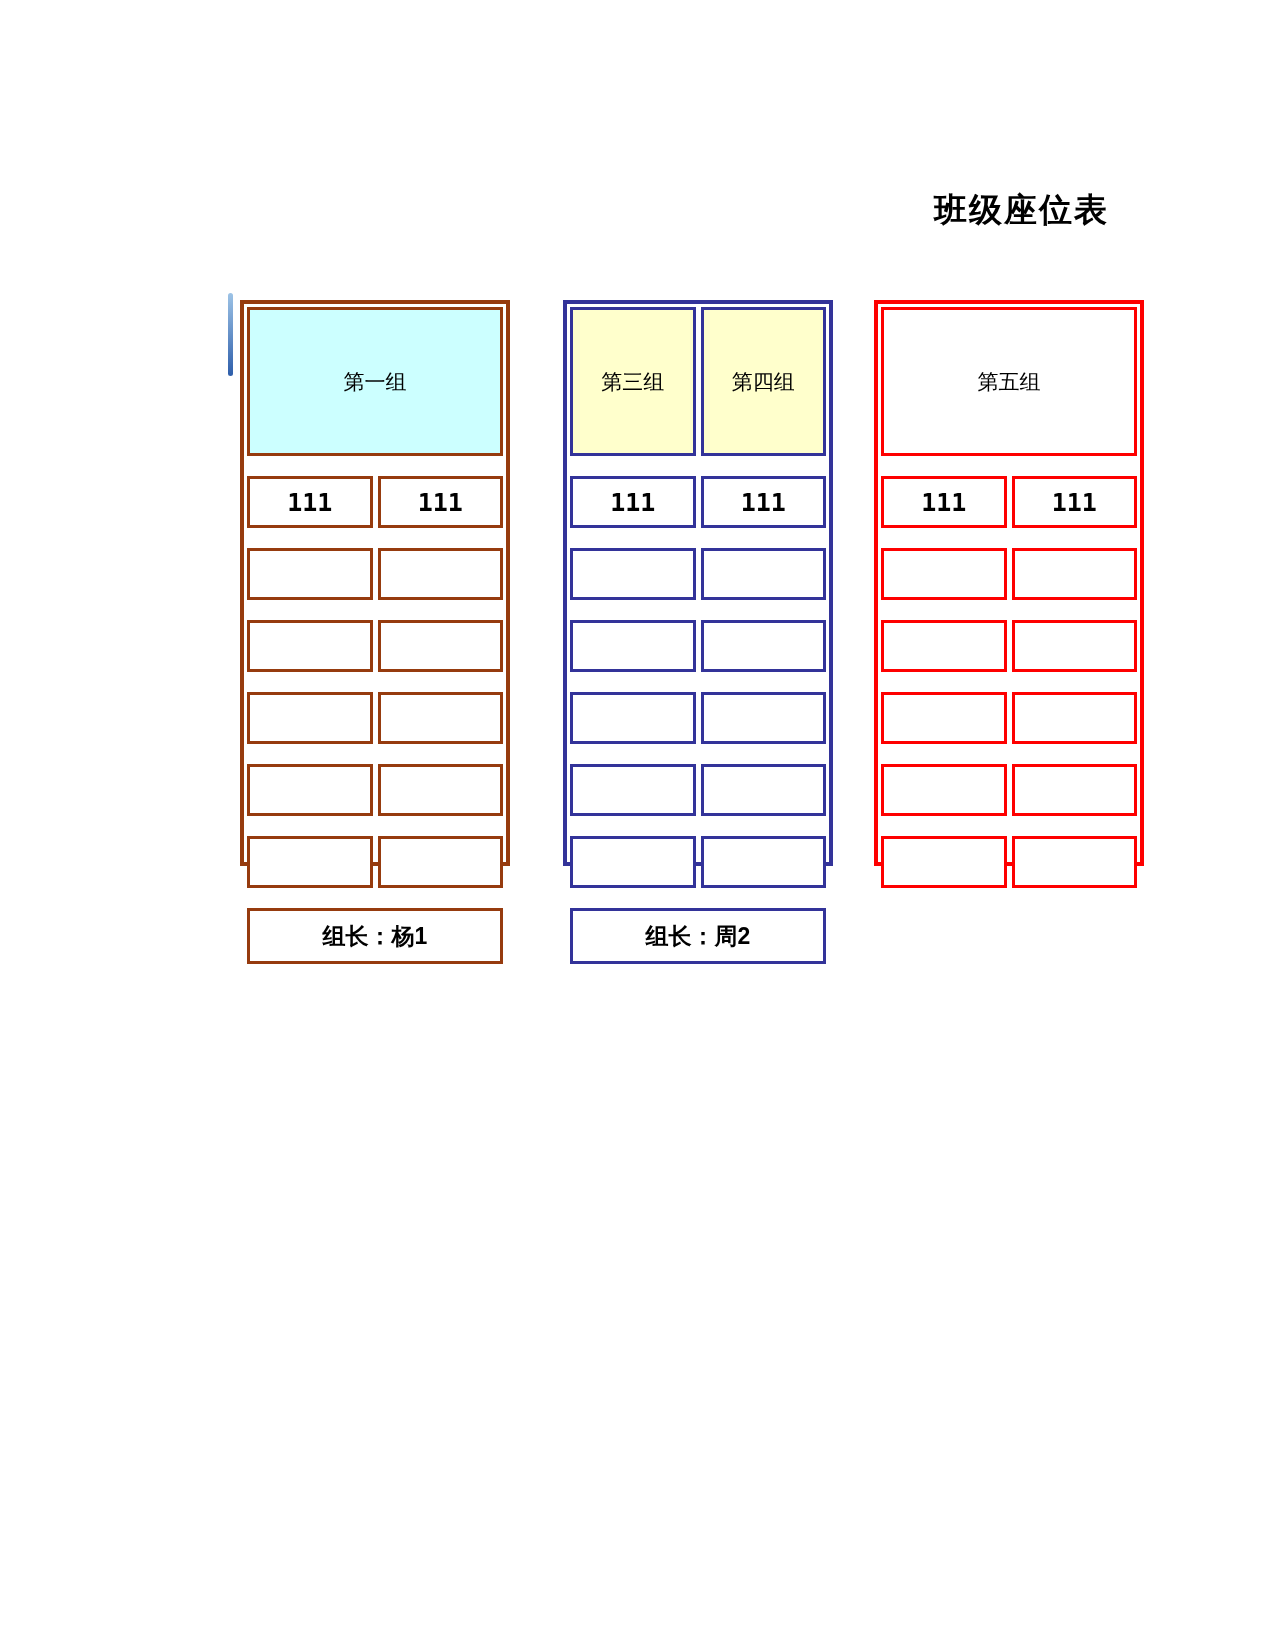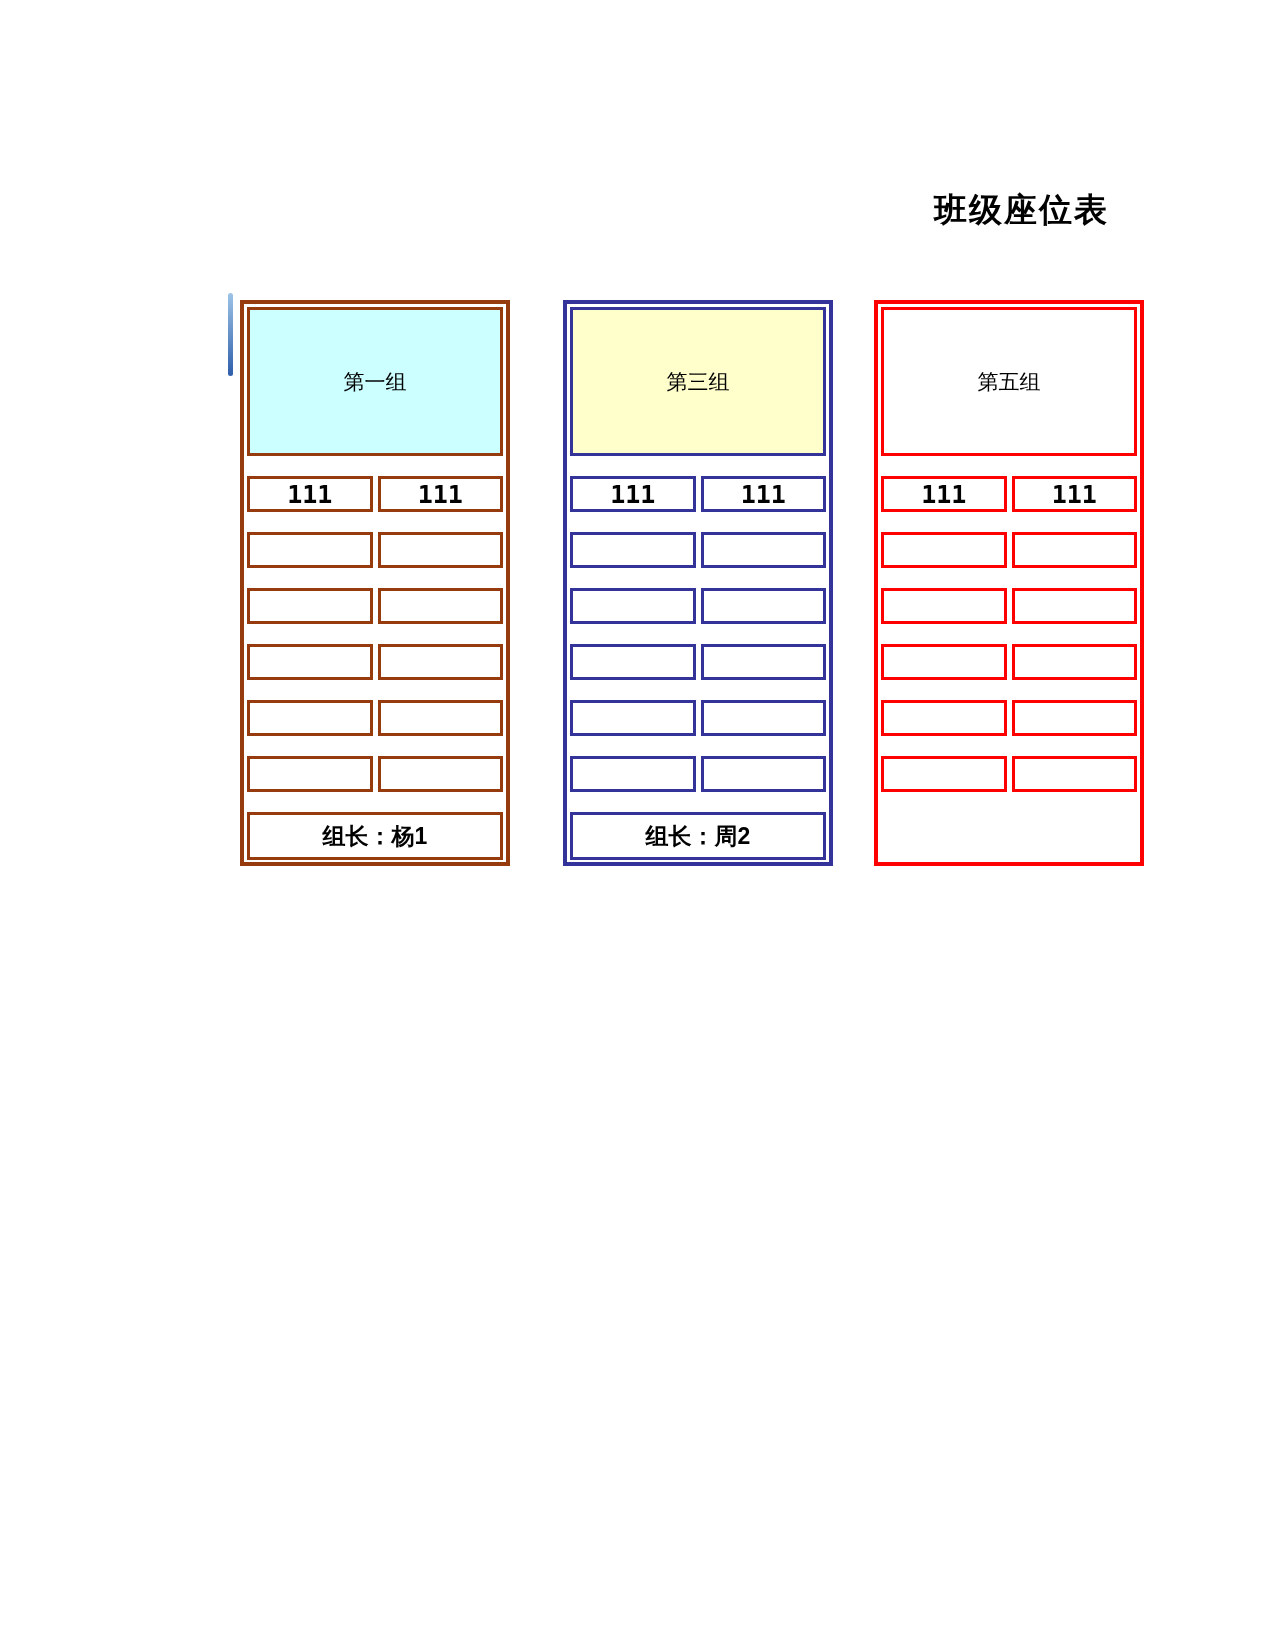--- a/index.html
+++ b/index.html
@@ -20,23 +20,23 @@
   .panel-0{left:240px}
   .panel-1{left:563px}
   .panel-2{left:874px}
   .row{display:flex;gap:5px;flex:none;}
   .cell{
     flex:1;box-sizing:border-box;border:3px solid var(--bc);background:#fff;
     display:flex;align-items:center;justify-content:center;overflow:hidden;
   }
   .header-row{height:149px;}
   .header-row .cell{background:var(--hbg);font-size:21px;}
-  .seat-row{height:36px;}
+  .seat-row{height:52px;}
   .seat-row .cell{font-family:"DejaVu Sans Mono","Liberation Mono",monospace;font-weight:bold;font-size:25px;}
-  .leader-row{height:48px;border-radius:13px;}
+  .leader-row{height:56px;border-radius:13px;}
   .leader-row .cell{font-weight:bold;font-size:23px;}
   .ink-mark{
     position:absolute;left:228px;top:293px;width:5px;height:83px;border-radius:3px;
   }
 </style>
 </head>
 <body>
 
 <div class="page-title">班级座位表</div>
 
@@ -72,20 +72,21 @@
       <div class="cell"></div>
       <div class="cell"></div>
     </div>
       <div class="row leader-row">
       <div class="cell">组长：杨1</div>
     </div>
   </div>
     <div class="panel panel-1" style="--bc: #333399; --hbg: #FFFFCC;">
     <div class="row header-row">
       <div class="cell">第三组</div>
+      <div class="cell">第四组</div>
     </div>
 
     <div class="row seat-row">
       <div class="cell">111</div>
       <div class="cell">111</div>
     </div>
       <div class="row seat-row">
       <div class="cell"></div>
       <div class="cell"></div>
     </div>

